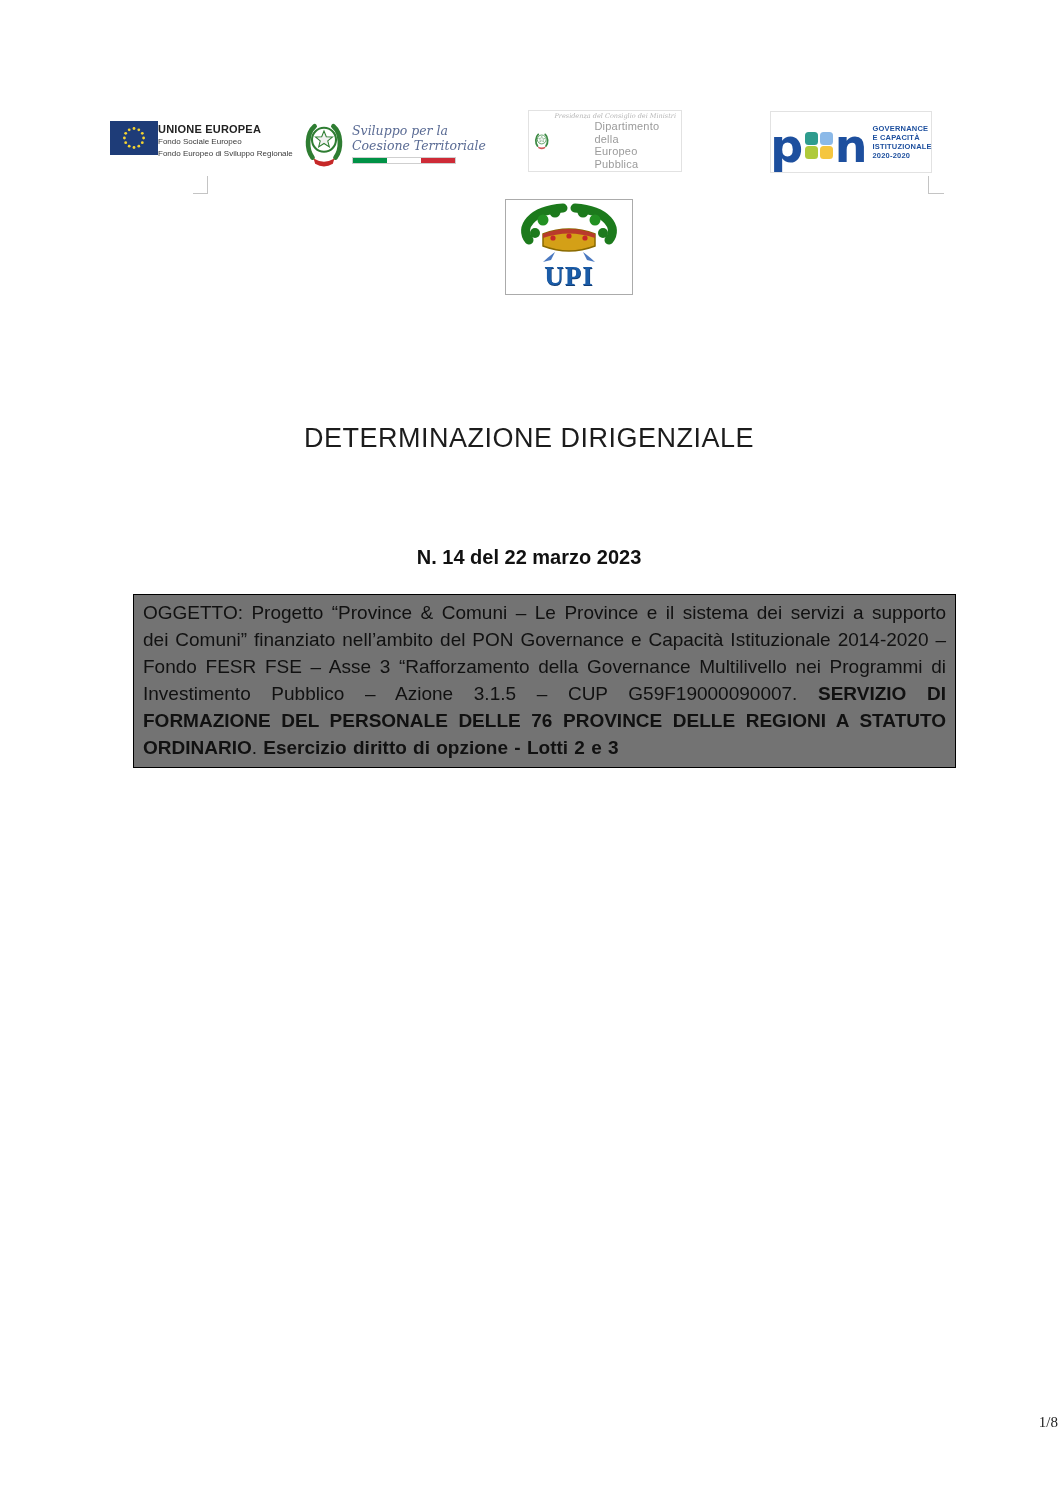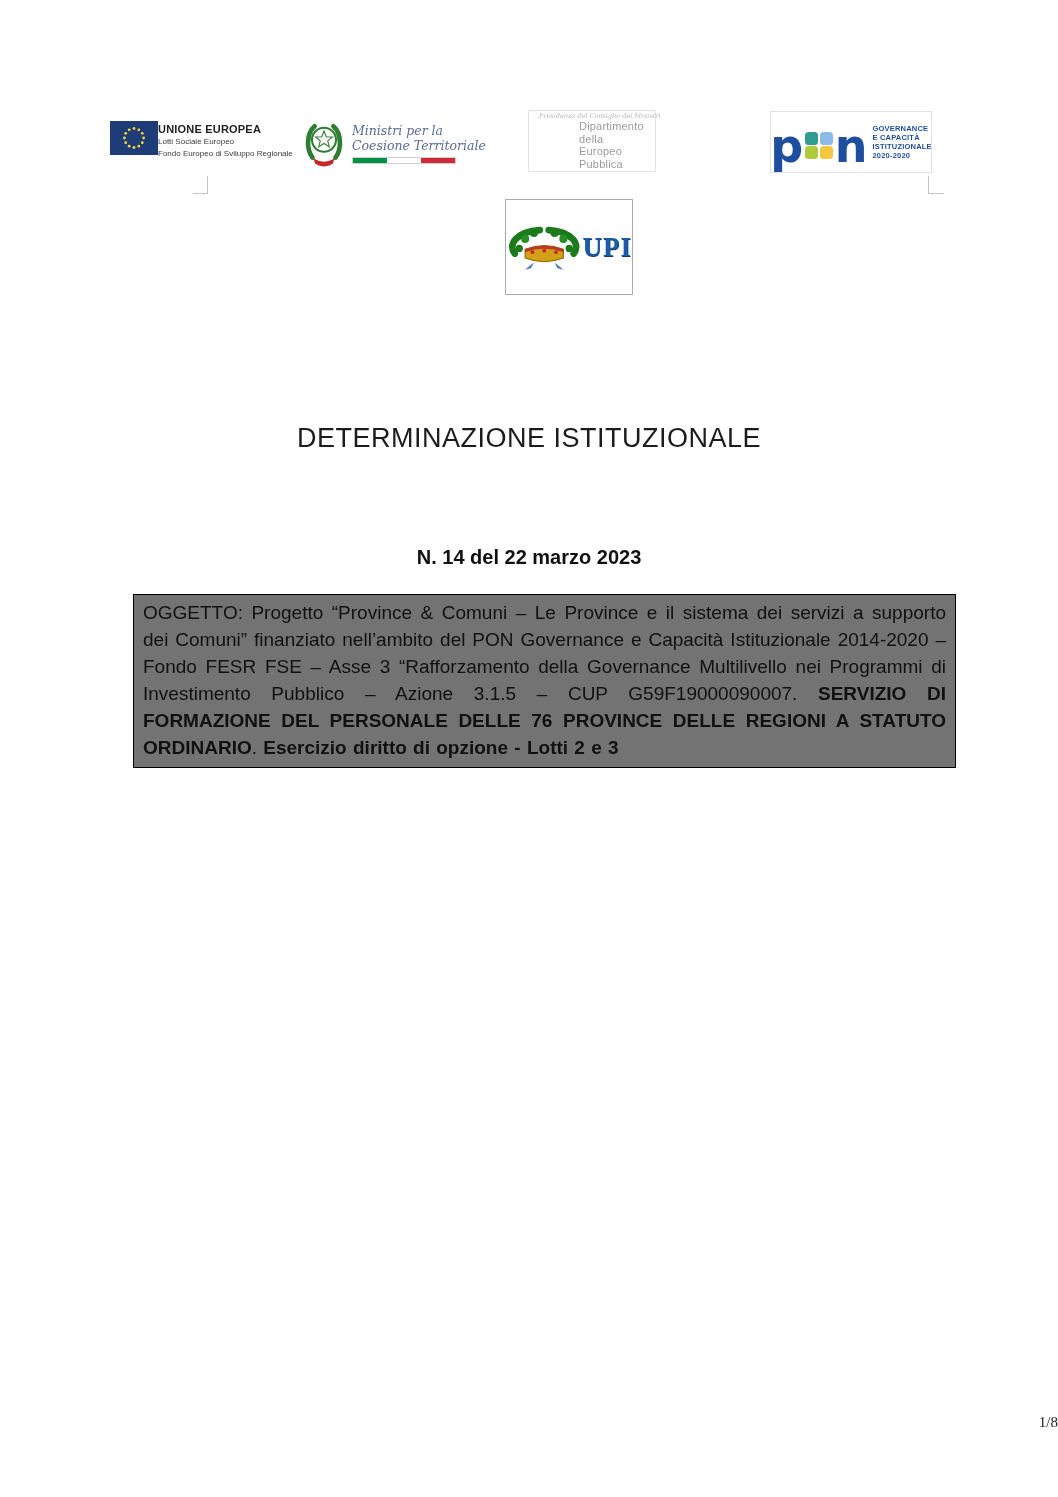--- a/index.html
+++ b/index.html
@@ -27,21 +27,21 @@
   .agenzia-right { padding-top: 3px; }
   .agenzia-script {
     font-family: "DejaVu Serif", "Liberation Serif", serif;
     font-style: italic; font-size: 12.5px; line-height: 15px;
     color: #5a6b94;
   }
   .agenzia-flagbar { margin-top: 4px; width: 104px; height: 7px; display: flex; border: 0.5px solid #cfcfcf; }
   .agenzia-flagbar i { flex: 1; display: block; }
 
   .fp-box {
-    position: absolute; left: 528px; top: 110px; width: 128px; height: 62px;
+    position: absolute; left: 528px; top: 110px; width: 154px; height: 62px;
     border: 1px solid #e2e2e2; background: #fff;
     display: flex; align-items: center; gap: 5px; padding: 4px 5px;
   }
   .fp-text { flex: 1; }
   .fp-script { font-family: "DejaVu Serif", "Liberation Serif", serif; font-style: italic; font-size: 6.5px; color: #b5b5b5; white-space: nowrap; overflow: hidden; }
   .fp-line { font-size: 11px; line-height: 12.5px; color: #9b9b9b; font-weight: normal; letter-spacing: .2px; padding-left: 40px; }
 
   .pon-box {
     position: absolute; left: 770px; top: 111px; width: 162px; height: 62px;
     border: 1px solid #e2e2e2; background: #fff;
@@ -63,21 +63,21 @@
 
   .corner-mark { position: absolute; }
   .corner-mark.br { width: 15px; height: 18px; border-right: 1.5px solid #c4c4c4; border-bottom: 1.5px solid #c4c4c4; }
   .corner-mark.bl { width: 16px; height: 18px; border-left: 1.5px solid #c4c4c4; border-bottom: 1.5px solid #c4c4c4; }
   .mark-1 { left: 193px; top: 176px; }
   .mark-2 { left: 928px; top: 176px; }
 
   .upi-box {
     position: absolute; left: 505px; top: 199px; width: 128px; height: 96px;
     border: 1px solid #ababab; background: #fff;
-    display: flex; flex-direction: row; align-items: center; justify-content: flex-start;
+    display: flex; flex-direction: column; align-items: center; justify-content: flex-start;
   }
   .upi-label {
     font-family: "Liberation Serif", serif; font-weight: bold;
     font-size: 27px; line-height: 28px; letter-spacing: 1px;
     text-shadow: 0.6px 0.6px 0 #123c73;
   }
 
   
   .doc-title {
     position: absolute; top: 423px; left: 0; width: 100%;
@@ -123,35 +123,35 @@
         <circle cx="24" cy="26.5" r="1.4"></circle>
           <circle cx="19.2" cy="25.2" r="1.4"></circle>
         <circle cx="15.7" cy="21.7" r="1.4"></circle>
           <circle cx="14.4" cy="17" r="1.4"></circle>
         <circle cx="15.7" cy="12.3" r="1.4"></circle>
           <circle cx="19.2" cy="8.8" r="1.4"></circle>
       </g>
     </svg>
     <div class="eu-text">
       <div class="eu-title">UNIONE EUROPEA</div>
-      <div class="eu-sub">Lotti Sociale Europeo</div>
+      <div class="eu-sub">Fondo Sociale Europeo</div>
       <div class="eu-sub">Fondo Europeo di Sviluppo Regionale</div>
     </div>
   </div>
 
   <div class="agenzia-logo">
     <svg class="emblem-svg" width="42" height="48" viewBox="0 0 40 46" xmlns="http://www.w3.org/2000/svg">
       <path d="M9,36 C3,28 3,13 11,6" stroke="#2e7d32" stroke-width="4.5" fill="none" stroke-linecap="round"></path>
       <path d="M31,36 C37,28 37,13 29,6" stroke="#2e7d32" stroke-width="4.5" fill="none" stroke-linecap="round"></path>
       <circle cx="20" cy="19" r="11.5" fill="#ffffff" stroke="#2e7d32" stroke-width="2"></circle>
       <path d="M20,10.5 L22.2,16 L28.2,16.3 L23.6,20 L25.1,25.8 L20,22.5 L14.9,25.8 L16.4,20 L11.8,16.3 L17.8,16 Z" fill="#f2f2f2" stroke="#2e7d32" stroke-width="1"></path>
       <path d="M10,37 Q20,43 30,37 L28.5,42 Q20,47 11.5,42 Z" fill="#c62828"></path>
     </svg>
     <div class="agenzia-right">
-      <div class="agenzia-script">Ministri per la</div>
+      <div class="agenzia-script">Sviluppo per la</div>
       <div class="agenzia-script">Coesione Territoriale</div>
       <div class="agenzia-flagbar">
         <i style="background:#009246"></i>
           <i style="background:#ffffff"></i>
           <i style="background:#ce2b37"></i>
       </div>
     </div>
   </div>
 
   <div class="fp-box">
@@ -205,21 +205,21 @@
       <path d="M66,52 Q74,58 78,62 L70,60 Z" fill="#4a78c0"></path>
       <path d="M26,34 Q52,24 78,34 L78,46 Q52,56 26,46 Z" fill="#d4a017" stroke="#8a6a00" stroke-width="1.5"></path>
       <path d="M26,34 Q52,24 78,34 L78,38 Q52,29 26,38 Z" fill="#b93a2b"></path>
       <circle cx="36" cy="38" r="2.6" fill="#c62828"></circle>
         <circle cx="52" cy="36" r="2.6" fill="#c62828"></circle>
         <circle cx="68" cy="38" r="2.6" fill="#c62828"></circle>
     </svg>
     <div class="upi-label" style="color:#1a5ca8">UPI</div>
   </div>
 
-  <h1 class="doc-title">DETERMINAZIONE ISTITUZIONALE</h1>
+  <h1 class="doc-title">DETERMINAZIONE DIRIGENZIALE</h1>
 
   <h2 class="doc-number">N. 14 del 22 marzo 2023</h2>
 
   <div class="oggetto-box">
     <p class="oggetto-text"><span>OGGETTO: Progetto “Province &amp; Comuni – Le Province e il sistema dei servizi a supporto dei Comuni” finanziato nell’ambito del PON Governance e Capacità Istituzionale 2014-2020 – Fondo FESR FSE – Asse 3 “Rafforzamento della Governance Multilivello nei Programmi di Investimento Pubblico – Azione 3.1.5 – CUP G59F19000090007. </span><span class="b">SERVIZIO DI FORMAZIONE DEL PERSONALE DELLE 76 PROVINCE DELLE REGIONI A STATUTO ORDINARIO</span><span>. </span><span class="b">Esercizio diritto di opzione - Lotti 2 e 3</span></p>
   </div>
 
   <div class="page-footer">1/8</div>
 
 </div>

